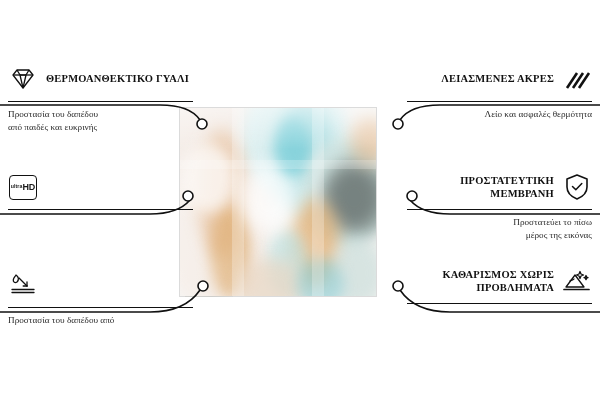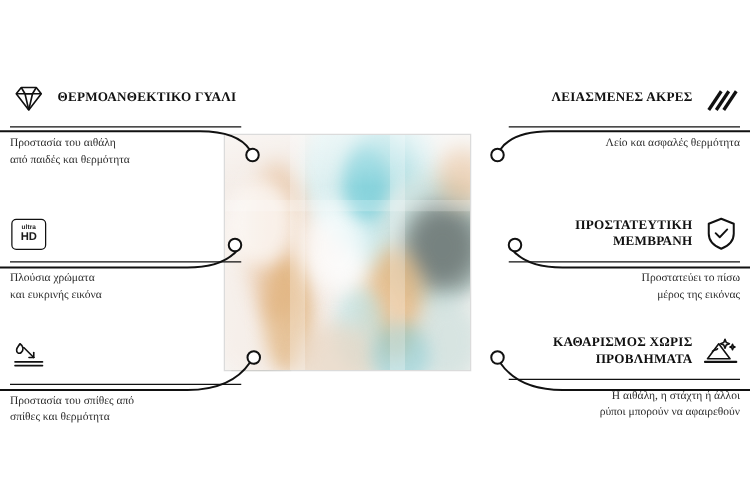--- a/index.html
+++ b/index.html
@@ -54,21 +54,21 @@
   .feat .rule{
     height:0;border-top:1.4px solid #111;margin:5px 0 6px 0;width:100%;
   }
   .feat .desc{
     font-size:9.2px;line-height:1.42;color:#2b2b2b;
   }
   .ico{width:30px;height:26px;flex:0 0 30px;display:flex;align-items:center;justify-content:center;}
   .ico svg{display:block;}
   .hdbadge{
     width:26px;height:23px;border:1.6px solid #111;border-radius:4px;
-    display:flex;flex-direction:column;align-items:center;justify-content:center;
+    display:flex;flex-direction:row;align-items:center;justify-content:center;
     line-height:1;
   }
   .hdbadge .u{font-size:5.2px;font-weight:700;font-family:"Liberation Sans",sans-serif;letter-spacing:.1px;}
   .hdbadge .h{font-size:9px;font-weight:700;font-family:"Liberation Sans",sans-serif;margin-top:.5px;}
   .connectors{position:absolute;inset:0;pointer-events:none;}
 </style>
 </head>
 <body>
 
 <div class="stage">
@@ -133,60 +133,55 @@
               <path d="M8,3 L11,8 L14,21"></path>
             <path d="M20,3 L17,8 L14,21"></path>
               <path d="M11,8 L17,8"></path>
           </g>
         </svg>
       </span>
       <span class="title">ΘΕΡΜΟΑΝΘΕΚΤΙΚΟ ΓΥΑΛΙ</span>
     </div>
     <div class="rule"></div>
     <div class="desc">
-      <div>Προστασία του αιθάλη</div>
-      <div>από παιδές και θερμότητα</div>
+      <div>Προστασία του δαπέδου</div>
+      <div>από παιδές και ευκρινής</div>
     </div>
   </div>
 
   <div class="feat left" style="top:170px;">
     <div class="head">
       <span class="ico">
         <span class="hdbadge">
           <span class="u">ultra</span>
           <span class="h">HD</span>
         </span>
       </span>
     </div>
     <div class="rule"></div>
-    <div class="desc">
-      <div>Πλούσια χρώματα</div>
-      <div>και ευκρινής εικόνα</div>
-    </div>
   </div>
 
   <div class="feat left" style="top:268px;">
     <div class="head">
       <span class="ico">
         <svg width="30" height="26" viewBox="0 0 30 26">
           <g fill="none" stroke="#111" stroke-width="1.3" stroke-linecap="round" stroke-linejoin="round">
             <path d="M8,3 C11,5 11,8 9,10 C7,11.5 5,10 5.3,7.8 C5.6,5.8 7,4.8 8,3 Z"></path>
             <path d="M11,6 L19,14"></path>
               <path d="M19,14 L19,10"></path>
               <path d="M19,14 L15.2,14"></path>
             <path d="M4,17.5 L26,17.5"></path>
               <path d="M4,20.5 L26,20.5"></path>
           </g>
         </svg>
       </span>
     </div>
     <div class="rule"></div>
     <div class="desc">
-      <div>Προστασία του σπίθες από</div>
-      <div>σπίθες και θερμότητα</div>
+      <div>Προστασία του δαπέδου από</div>
     </div>
   </div>
 
   <div class="feat right" style="top:62px;">
     <div class="head">
       <span class="ico">
         <svg width="28" height="24" viewBox="0 0 28 24">
           <g stroke="#111" stroke-width="2.6" stroke-linecap="butt">
             <path d="M4,21 L14,6"></path>
               <path d="M10,21 L20,6"></path>
@@ -231,19 +226,15 @@
             <path d="M2,21.5 L27,21.5" stroke-width="1.7"></path>
             <path d="M8,13 C9.5,11.5 11,12.5 12,11"></path>
             <path d="M18,3.5 L19,6 L21.5,7 L19,8 L18,10.5 L17,8 L14.5,7 L17,6 Z"></path>
             <path d="M24,7.5 L24.6,9 L26,9.6 L24.6,10.2 L24,11.7 L23.4,10.2 L22,9.6 L23.4,9 Z"></path>
           </g>
         </svg>
       </span>
       <span class="title">ΚΑΘΑΡΙΣΜΟΣ ΧΩΡΙΣ ΠΡΟΒΛΗΜΑΤΑ</span>
     </div>
     <div class="rule"></div>
-    <div class="desc">
-      <div>Η αιθάλη, η στάχτη ή άλλοι</div>
-      <div>ρύποι μπορούν να αφαιρεθούν</div>
-    </div>
   </div>
 
 </div>
 
 </body></html>

